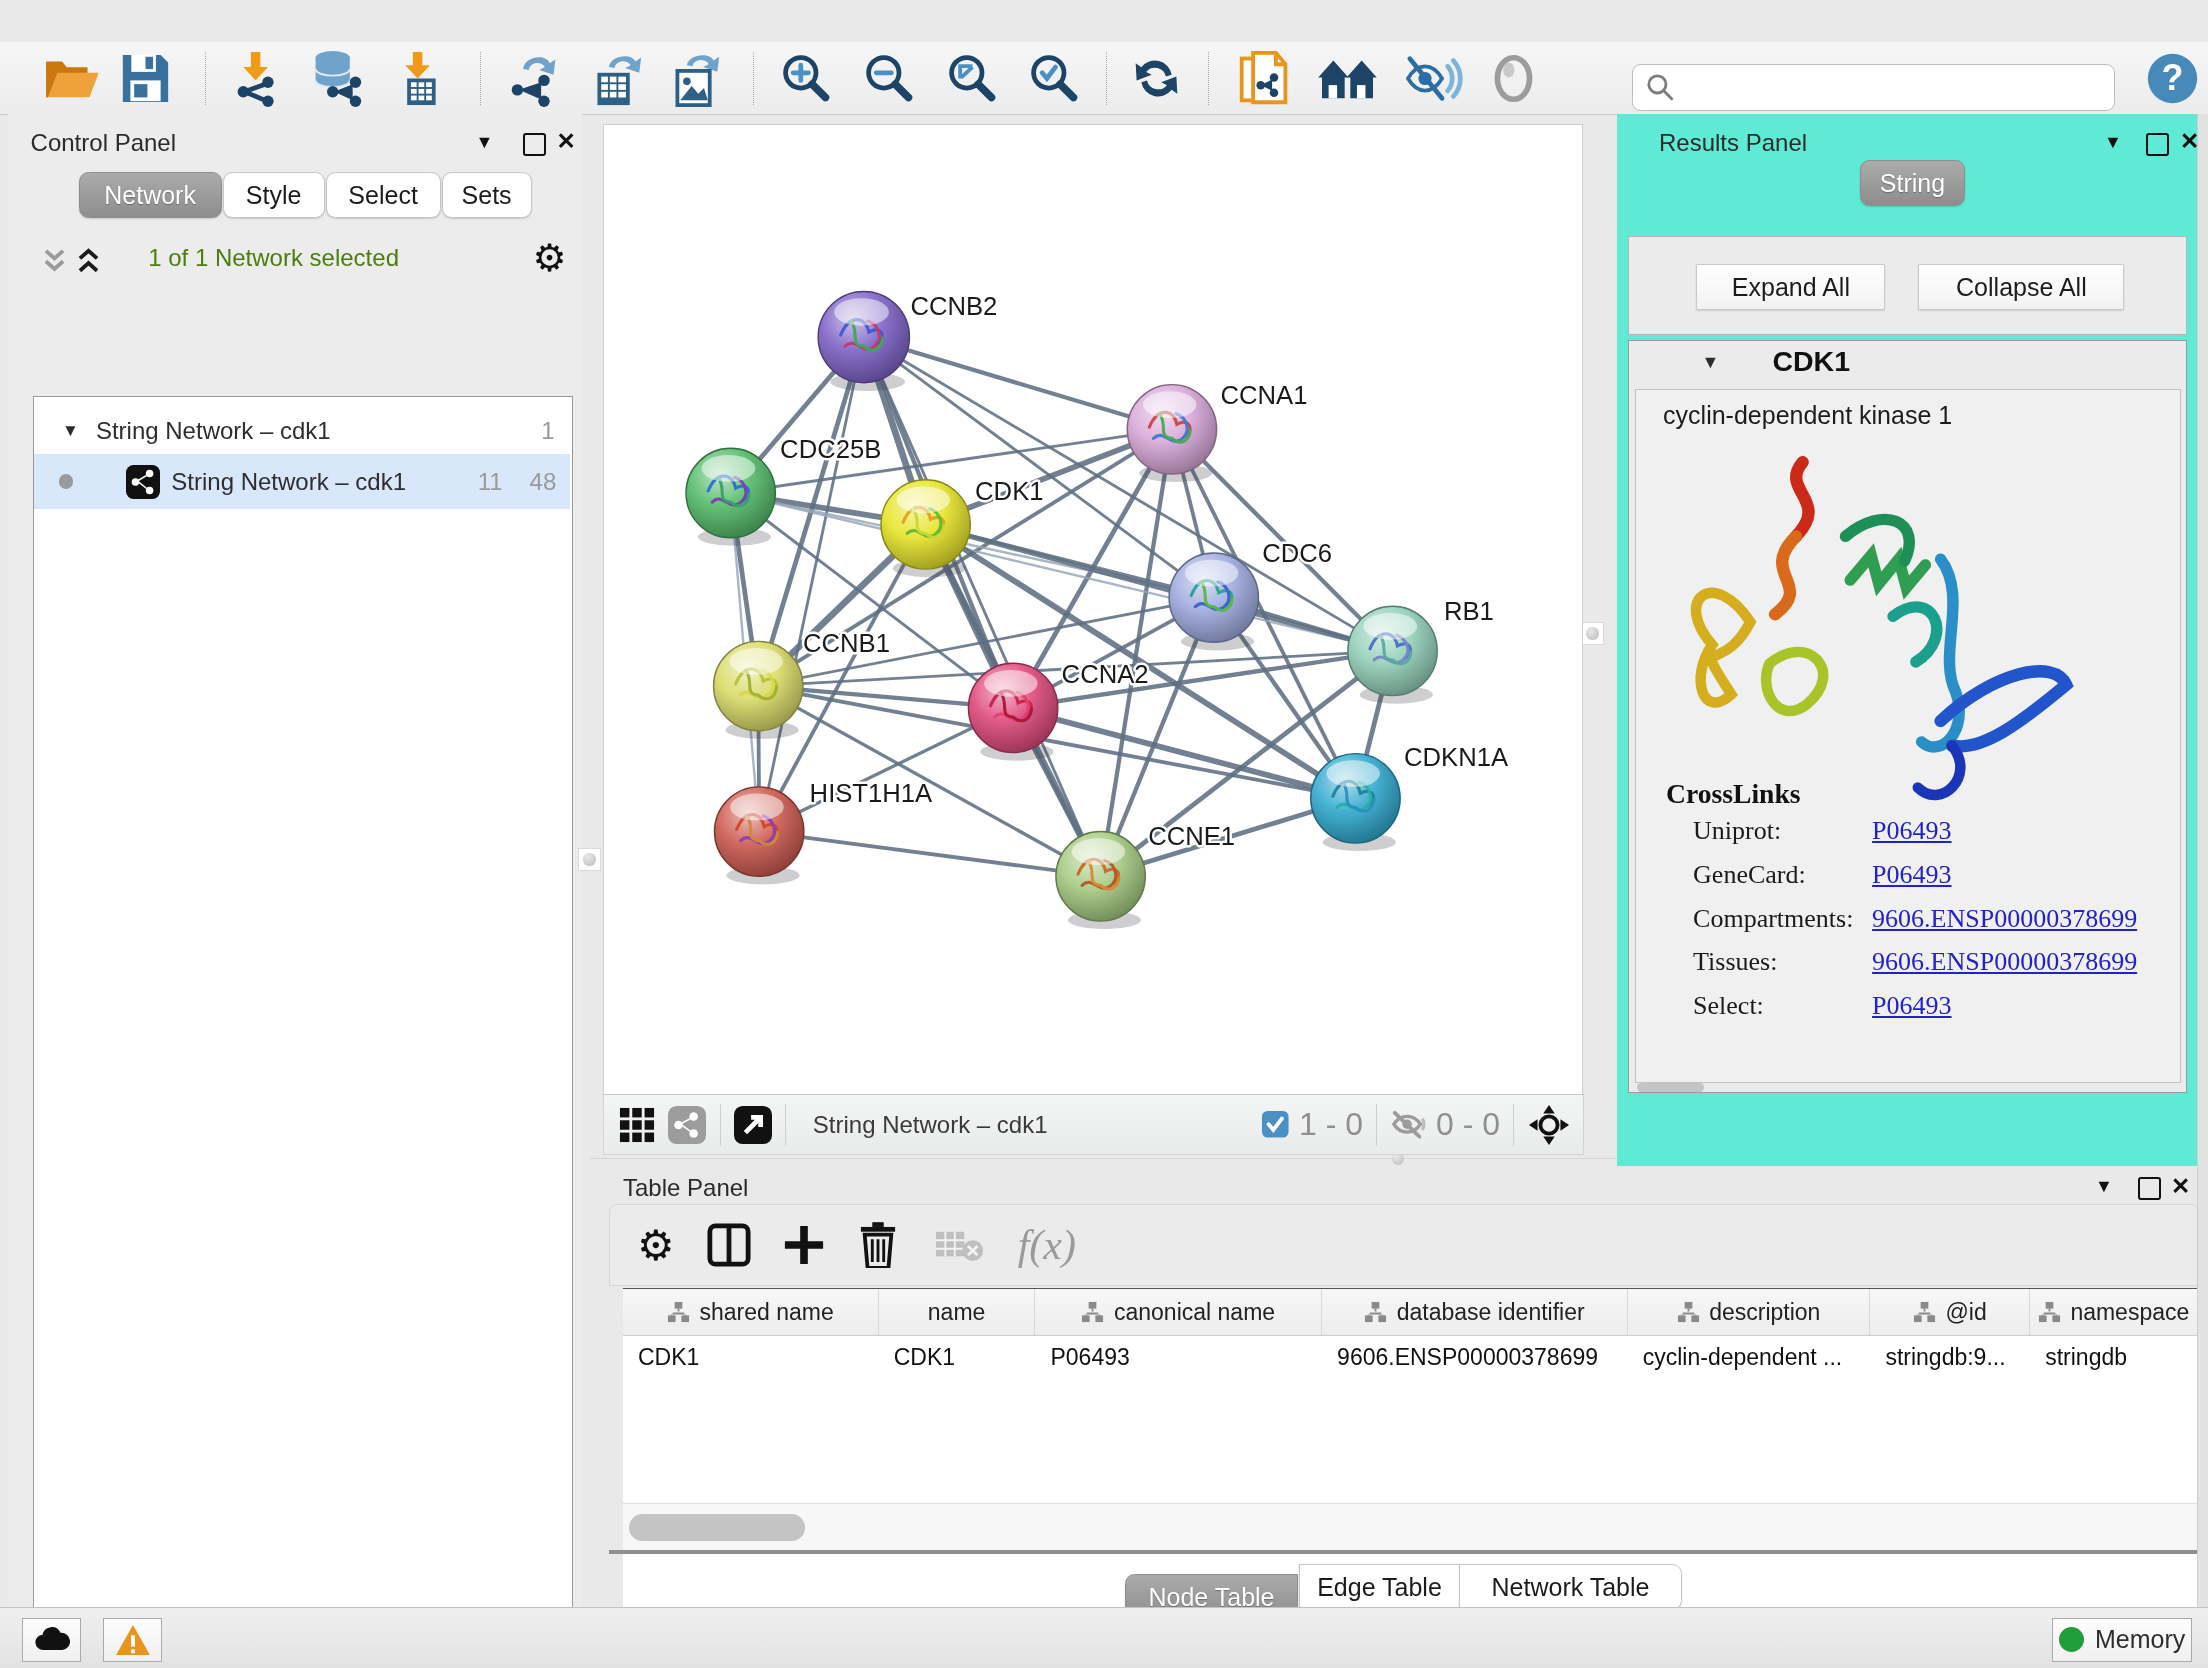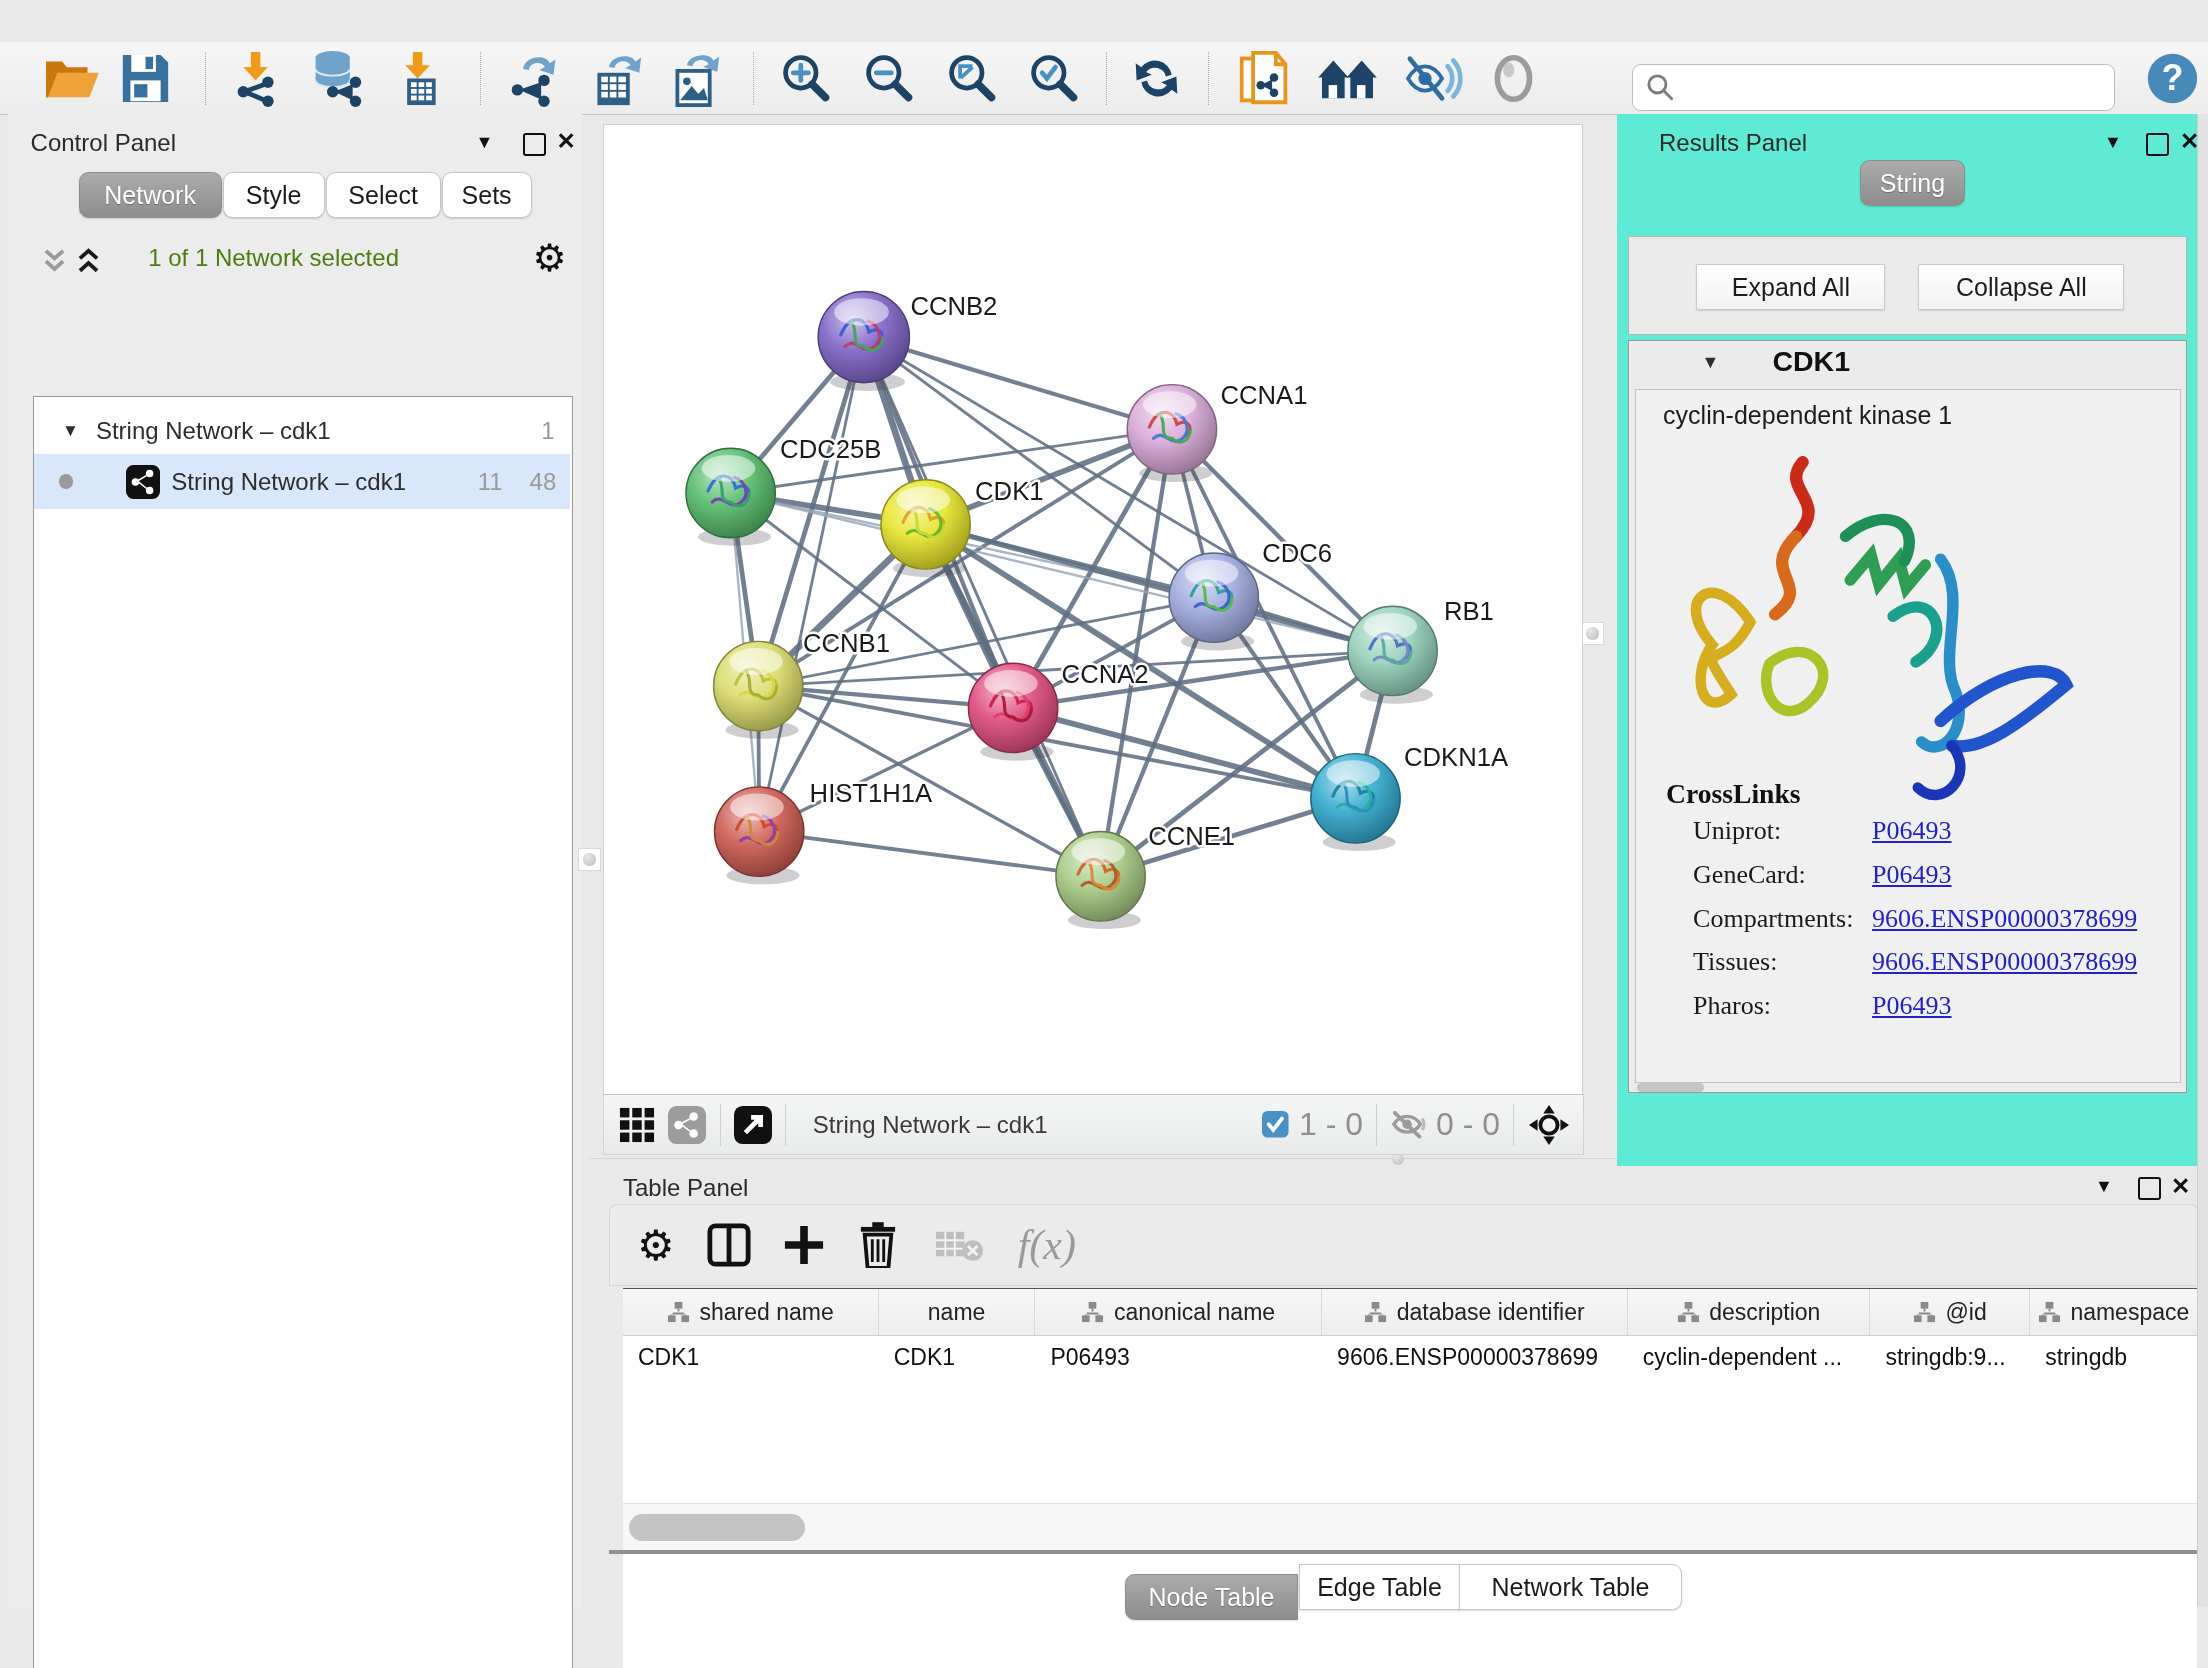--- a/index.html
+++ b/index.html
@@ -626,21 +626,21 @@
         </svg>
         <div class="abs serif" style="left:30px;top:388px;font-size:27.6px;font-weight:bold;color:#111">CrossLinks</div>
         <div class="abs xlabel" style="left:57px;top:426px">Uniprot:</div>
         <a class="abs xlink" style="left:236px;top:426px">P06493</a>
         <div class="abs xlabel" style="left:57px;top:470px">GeneCard:</div>
         <a class="abs xlink" style="left:236px;top:470px">P06493</a>
         <div class="abs xlabel" style="left:57px;top:514px">Compartments:</div>
         <a class="abs xlink" style="left:236px;top:514px">9606.ENSP00000378699</a>
         <div class="abs xlabel" style="left:57px;top:557px">Tissues:</div>
         <a class="abs xlink" style="left:236px;top:557px">9606.ENSP00000378699</a>
-        <div class="abs xlabel" style="left:57px;top:601px">Pharos:</div>
+        <div class="abs xlabel" style="left:57px;top:601px">Select:</div>
         <a class="abs xlink" style="left:236px;top:601px">P06493</a>
       </div>
       <div class="abs hthumb" style="left:7.6px;top:742px;width:67px;height:8.6px"></div>
     </div>
   </div>
 
   <div class="abs" id="table-panel">
     <div class="abs panel-title" style="left:33px;top:7.6px">Table Panel</div>
     <div class="abs winbtn" style="left:1505px;top:11.4px;font-size:18px">▼</div>
     <div class="abs" style="left:1548px;top:11.4px;width:19px;height:19px;border:2.9px solid #111;border-radius:2.9px"></div>
@@ -762,16 +762,34 @@
     <div class="abs" style="left:33px;top:337px;width:1574px;height:48px;background:#f7f7f7;border-top:1px solid #e0e0e0">
       <div class="hthumb" style="margin:9.5px 0 0 5.7px;width:176px"></div>
     </div>
     <div class="abs" style="left:19px;top:384px;width:1588px;height:3.8px;background:#8f8f8f"></div>
 
     <div class="abs tabpill sel" style="left:535px;top:408px;width:171px;border-radius:9.5px 0 0 9.5px">Node Table</div>
     <div class="abs tabpill" style="left:709px;top:398px;width:159px;border-radius:0">Edge Table</div>
     <div class="abs tabpill" style="left:869px;top:398px;width:221px;border-radius:0 9.5px 9.5px 0">Network Table</div>
   </div>
 
+  <div class="abs" id="statusbar">
+    <div class="abs statebtn" style="left:22px;width:57px">
+      <svg width="36" height="25" viewBox="0 0 38 26">
+          <path d="M10 24 a8 8 0 0 1 -1 -16 a10 10 0 0 1 19 -2 a7 7 0 0 1 2 18z" fill="#111"></path>
+        </svg>
+    </div>
+    <div class="abs statebtn" style="left:103px;width:57px">
+      <svg width="36" height="32" viewBox="0 0 38 34">
+          <path d="M19 1 L37 33 H1z" fill="#e8951f"></path>
+          <rect x="17" y="12" width="4" height="12" fill="#fff"></rect>
+          <rect x="17" y="27" width="4" height="4" fill="#fff"></rect>
+        </svg>
+    </div>
+    <div class="abs statebtn" style="left:2052px;width:138px">
+      <span style="width:25px;height:25px;border-radius:50%;background:#1f9d3a;margin-right:11.4px"></span>
+      <span style="font-size:25px">Memory</span>
+    </div>
+  </div>
 
   <div class="abs" style="left:2197px;top:114px;width:11.4px;height:1493px;background:#e2e2e2;border-left:1px solid #cdcdcd"></div>
 </div>
 
 
 </body></html>

